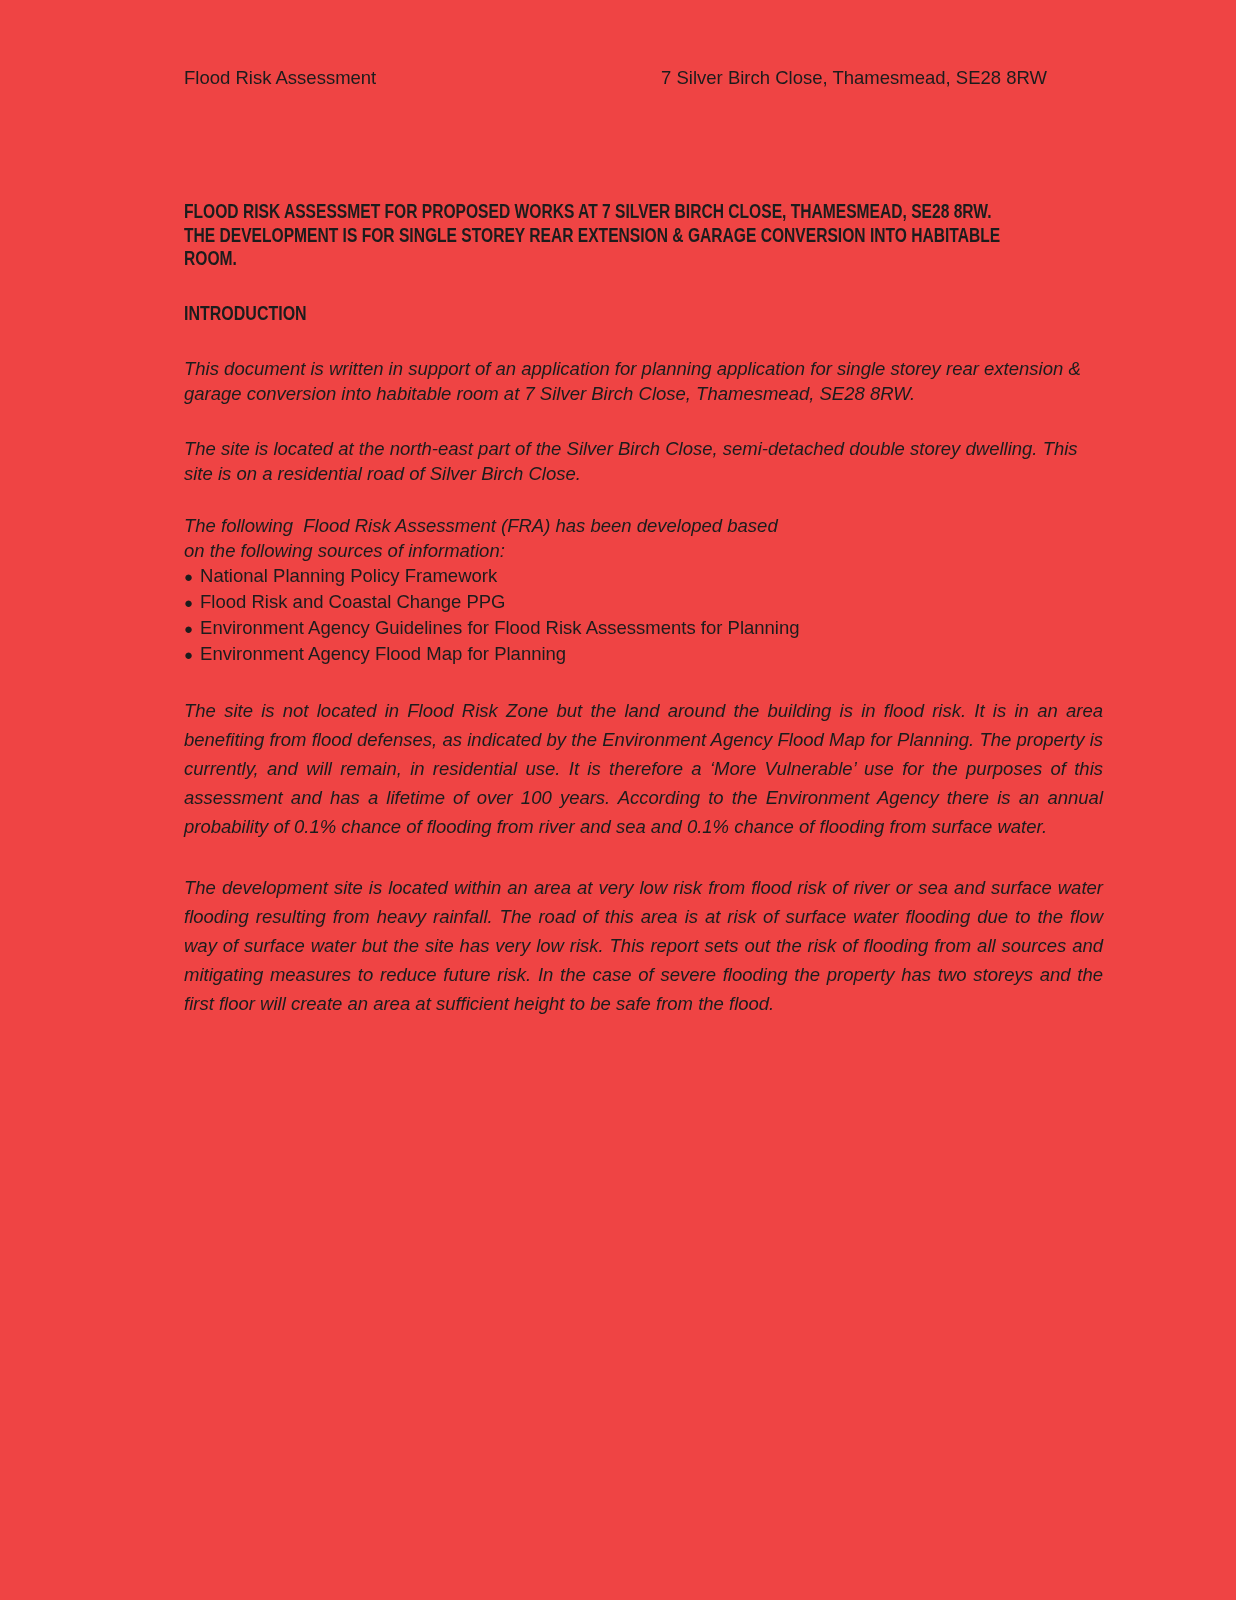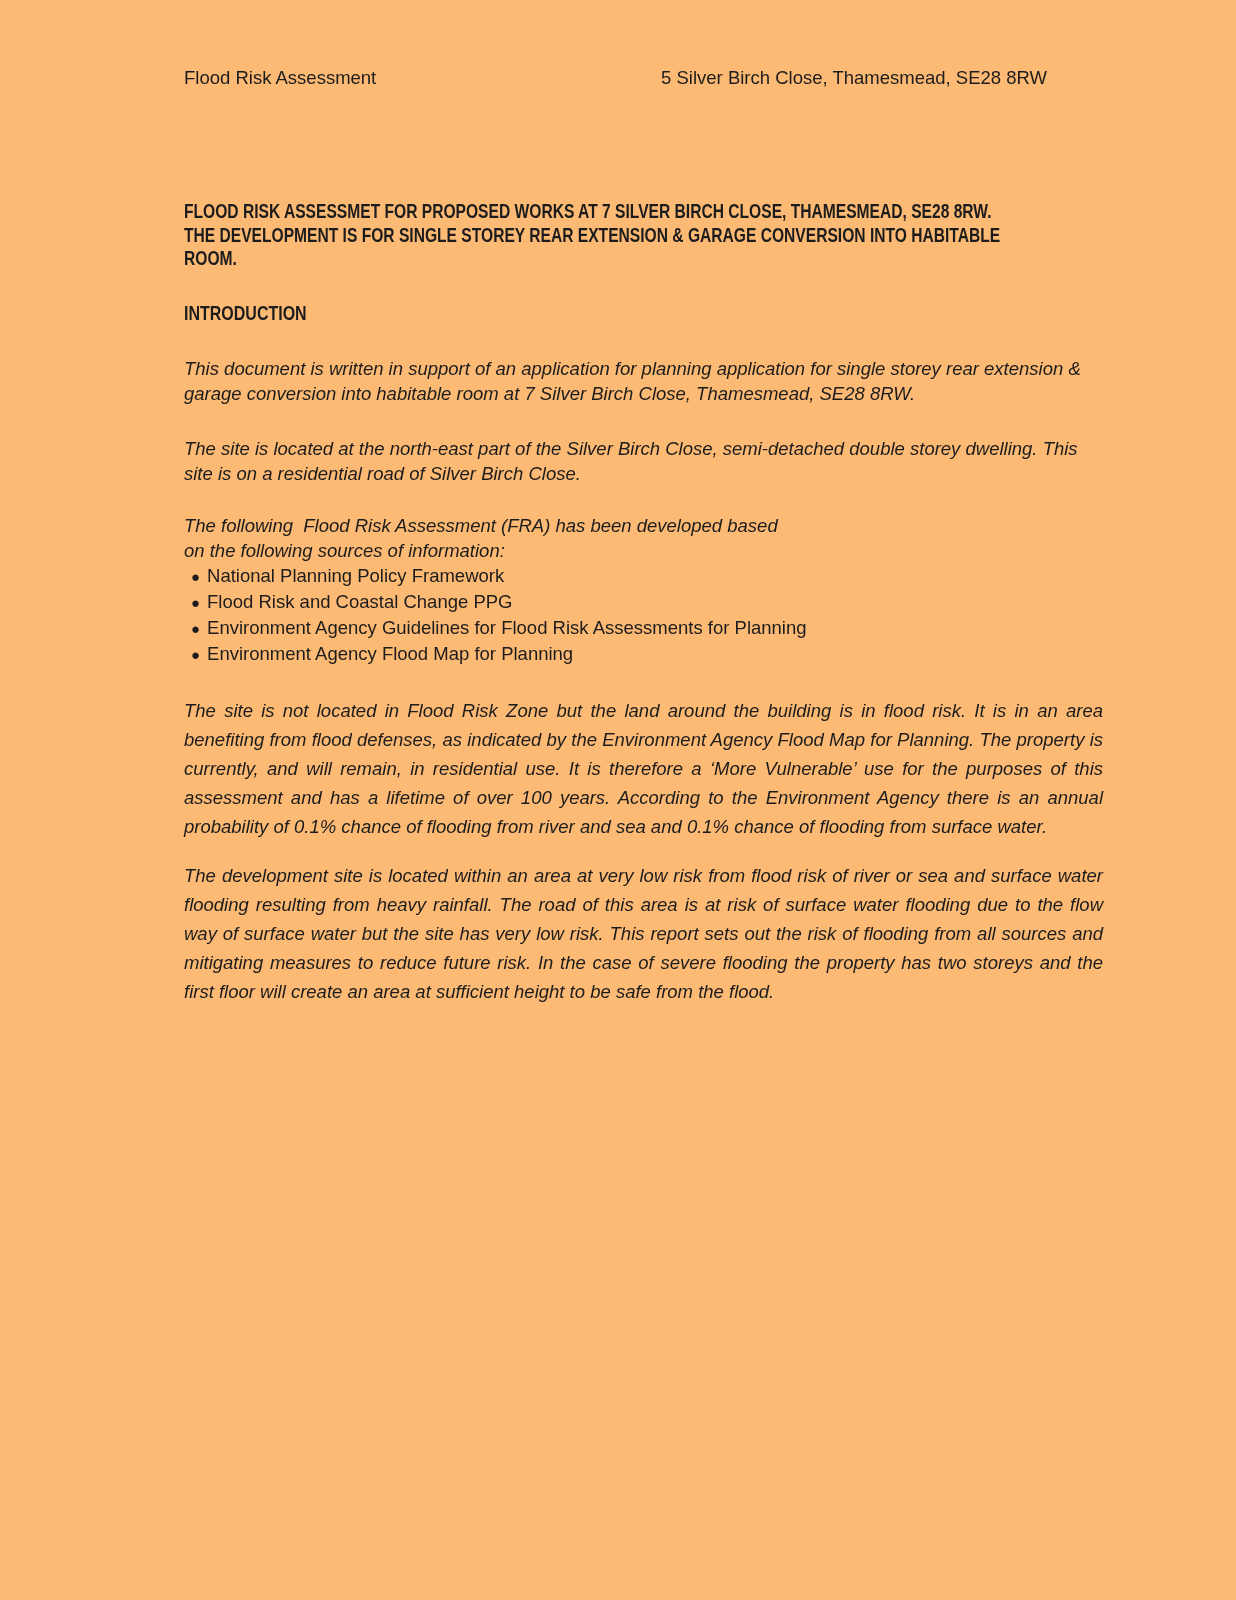--- a/index.html
+++ b/index.html
@@ -4,21 +4,21 @@
 <style>
   html, body {
     margin: 0;
     padding: 0;
     background: #ffffff;
   }
   .page {
     position: relative;
     width: 1236px;
     height: 1600px;
-    background: #fdba74;
+    background: #ef4444;
     overflow: hidden;
     font-family: "Liberation Sans", "DejaVu Sans", sans-serif;
     color: #1c1c1c;
     font-size: 18.5px;
   }
   .header {
     position: absolute;
     left: 184px;
     top: 66px;
     width: 919px;
@@ -56,44 +56,44 @@
     white-space: nowrap;
   }
   .p {
     line-height: 25px;
     font-style: italic;
   }
   .p-intro    { margin-top: 31px; }
   .p-site     { margin-top: 30px; }
   .p-sources  { margin-top: 27px; white-space: pre-wrap; }
   .bullets    { margin-top: 0; }
-  .bullet     { line-height: 25px; margin-left: 7px; }
+  .bullet     { line-height: 25px; }
   .bullet .marker {
     font-size: 15px;
     margin-right: 7px;
   }
   .p-zone {
     margin-top: 29px;
     text-align: justify;
     line-height: 29px;
   }
   .p-dev {
-    margin-top: 20px;
+    margin-top: 32px;
     text-align: justify;
     line-height: 29px;
   }
 </style>
 </head>
 <body>
 
 <div class="page">
 
   <div class="header">
     <span class="left">Flood Risk Assessment</span>
-    <span class="right">5 Silver Birch Close, Thamesmead, SE28 8RW</span>
+    <span class="right">7 Silver Birch Close, Thamesmead, SE28 8RW</span>
   </div>
 
   <div class="doc">
 
     <div class="title">
       <div class="tline">FLOOD RISK ASSESSMET FOR PROPOSED WORKS AT 7 SILVER BIRCH CLOSE, THAMESMEAD, SE28 8RW.</div>
       <div class="tline">THE DEVELOPMENT IS FOR SINGLE STOREY REAR EXTENSION &amp; GARAGE CONVERSION INTO HABITABLE</div>
       <div class="tline">ROOM.</div>
     </div>
 

